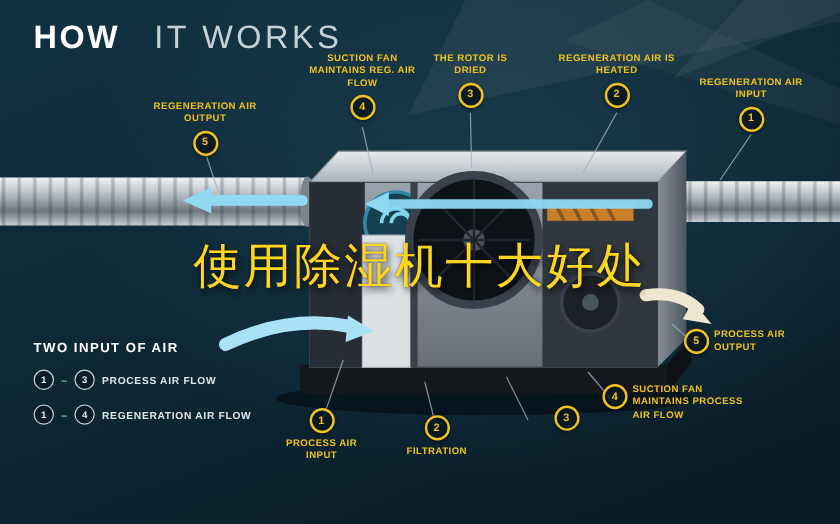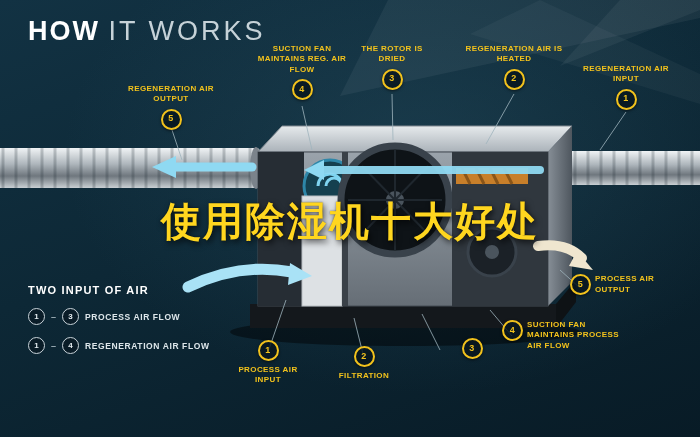--- a/index.html
+++ b/index.html
@@ -15,27 +15,27 @@
       linear-gradient(160deg, #123243 0%, #0d2836 45%, #081b26 100%);
     overflow:hidden;
   }
   .stage > svg{position:absolute;left:0;top:0;z-index:1;}
 
   
   .title{
     position:absolute;left:28px;top:16px;z-index:4;white-space:nowrap;
   }
   .title .bold{font-size:27px;font-weight:800;color:#ffffff;letter-spacing:2px;}
-  .title .light{font-size:27px;font-weight:300;color:#c6d2d8;letter-spacing:3px;margin-left:4px;}
+  .title .light{font-size:27px;font-weight:300;color:#c6d2d8;letter-spacing:3px;margin-left:24px;}
 
   
   .overlay-cn{
     position:absolute;left:350px;top:194px;transform:translateX(-50%);
     z-index:5;white-space:nowrap;
-    font-size:40px;font-weight:bold;color:#ffd61f;letter-spacing:2px;
+    font-size:40px;font-weight:normal;color:#ffd61f;letter-spacing:2px;
     text-shadow:2px 3px 6px rgba(0,0,0,0.7), 0 0 2px rgba(0,0,0,0.5);
   }
 
   
   .callout{
     position:absolute;z-index:3;display:flex;align-items:center;gap:4px;
     color:#f2c21c;font-size:8px;font-weight:bold;letter-spacing:0.4px;
     text-transform:uppercase;line-height:1.3;text-align:center;
   }
   .callout.col{flex-direction:column;}

